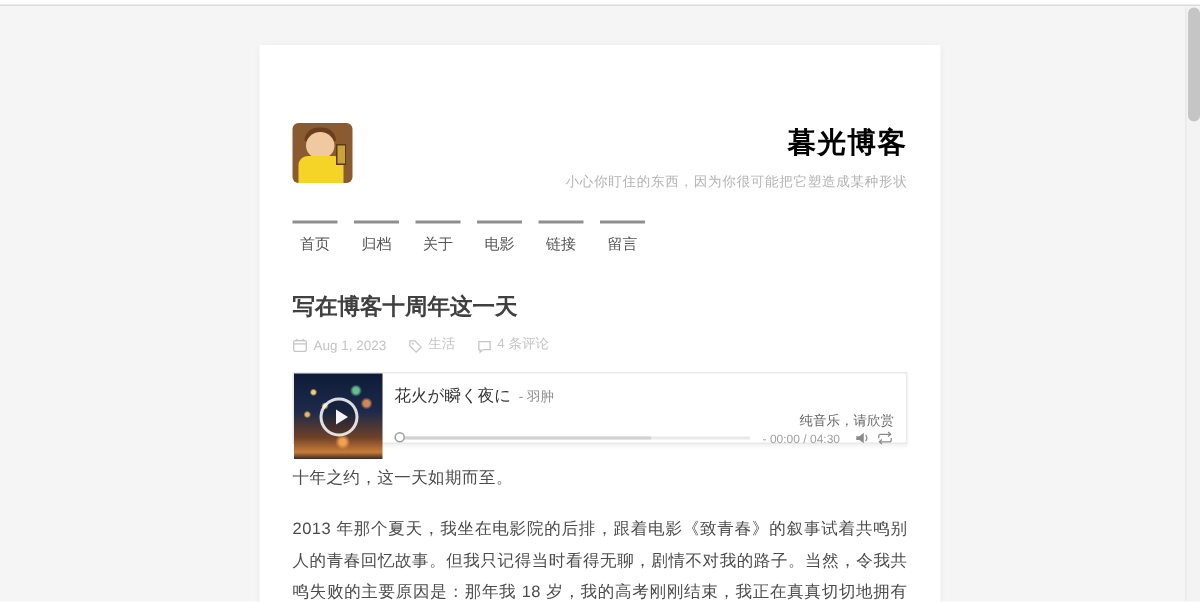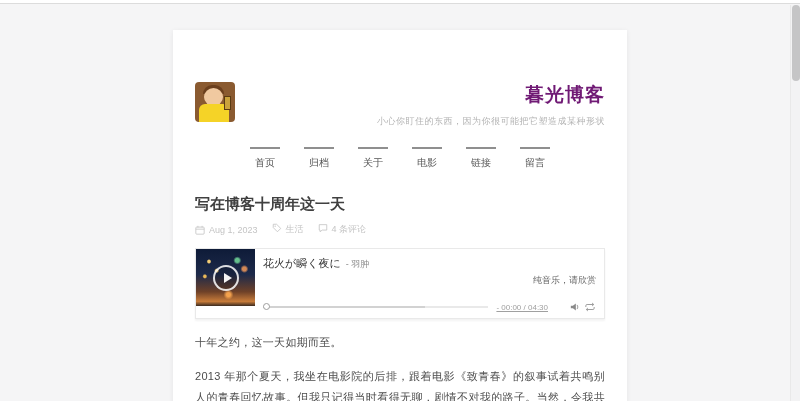--- a/index.html
+++ b/index.html
@@ -31,39 +31,39 @@
   .avatar {
     width: 40px; height: 40px; border-radius: 4px; overflow: hidden;
     background: #8a5a30; position: relative; flex: 0 0 auto; cursor: pointer;
   }
   .avatar .shirt { position: absolute; left: 4px; right: 6px; bottom: 0; height: 18px; background: #f5d327; border-radius: 6px 6px 0 0; }
   .avatar .head  { position: absolute; left: 9px; top: 6px; width: 19px; height: 18px; background: #f0c9a0; border-radius: 50%; }
   .avatar .hair  { position: absolute; left: 8px; top: 3px; width: 21px; height: 9px; background: #6b3f1d; border-radius: 10px 10px 0 0; }
   .avatar .item  { position: absolute; right: 4px; top: 14px; width: 7px; height: 14px; background: #caa23c; border: 1px solid #5a3a12; }
   .site-id { text-align: right; }
   .site-title {
-    font-size: 19px; font-weight: bold; color: #701a75; letter-spacing: 1px; cursor: pointer;
+    font-size: 19px; font-weight: bold; color: #000000; letter-spacing: 1px; cursor: pointer;
   }
   .site-subtitle { margin-top: 7px; font-size: 9px; color: #b3b3b3; letter-spacing: 0.5px; }
   
-  .nav { margin-top: 19px; display: flex; justify-content: center; gap: 24px; }
+  .nav { margin-top: 19px; display: flex; justify-content: flex-start; gap: 11px; }
   .nav-item {
     border-top: 2px solid #8f8f8f; padding: 7px 5px 0; font-size: 10px;
     color: #555; cursor: pointer; min-width: 29px; text-align: center;
   }
   
   .post { margin-top: 25px; }
   .post-title { font-size: 15px; font-weight: bold; color: #404040; cursor: pointer; }
   .post-meta { margin-top: 9px; display: flex; align-items: center; gap: 14px; font-size: 9px; color: #c4c4c4; }
-  .meta-item { display: flex; align-items: flex-start; gap: 4px; }
+  .meta-item { display: flex; align-items: flex-end; gap: 4px; }
   .meta-item svg { display: block; }
   .meta-link { cursor: pointer; }
   
   .player {
-    margin-top: 12px; display: flex; height: 71px;
+    margin-top: 12px; display: flex; height: 48px;
     border: 1px solid #e9e9e9; box-shadow: 0 2px 2px rgba(0,0,0,0.05);
   }
   .player-pic {
     width: 59px; height: 57px; position: relative; cursor: pointer; flex: 0 0 auto;
     background:
       radial-gradient(circle at 22% 22%, rgba(255,214,120,0.95) 0 1.2px, transparent 2.5px),
       radial-gradient(circle at 35% 38%, rgba(255,214,120,0.9) 0 1.2px, transparent 2.5px),
       radial-gradient(circle at 15% 48%, rgba(255,200,90,0.9) 0 1.2px, transparent 2.5px),
       radial-gradient(circle at 70% 20%, rgba(120,230,160,0.8) 0 2px, transparent 4px),
       radial-gradient(circle at 82% 35%, rgba(255,160,90,0.8) 0 2px, transparent 4px),
@@ -86,21 +86,21 @@
   .song-artist { font-size: 9px; color: #8a8a8a; margin-left: 5px; text-align: center; }
   .lyric { text-align: right; font-size: 9px; color: #666; margin-top: 3px; }
   .controller { margin-top: auto; display: flex; align-items: center; }
   .bar-wrap { flex: 1; position: relative; height: 10px; cursor: pointer; }
   .bar { position: absolute; top: 4px; left: 0; right: 0; height: 2px; background: #e9e9e9; }
   .bar-loaded { position: absolute; top: 4px; left: 0; width: 72%; height: 2px; background: #d2d2d2; }
   .bar-thumb {
     position: absolute; top: 1px; left: 0; width: 7px; height: 7px; border-radius: 50%;
     background: #fff; border: 1px solid #9e9e9e;
   }
-  .ptime { font-size: 8px; color: #a0a0a0; margin: 0 18px 0 8px; white-space: nowrap; text-decoration: underline; }
+  .ptime { font-size: 8px; color: #a0a0a0; margin: 0 6px 0 8px; white-space: nowrap; }
   .picon { cursor: pointer; display: flex; align-items: center; margin-left: 4px; }
   
   .post-body p {
     margin-top: 13px; font-size: 11px; color: #4c4c4c; line-height: 21px;
     text-align: justify; letter-spacing: 0.3px;
   }
 </style>
 </head>
 <body>
 

